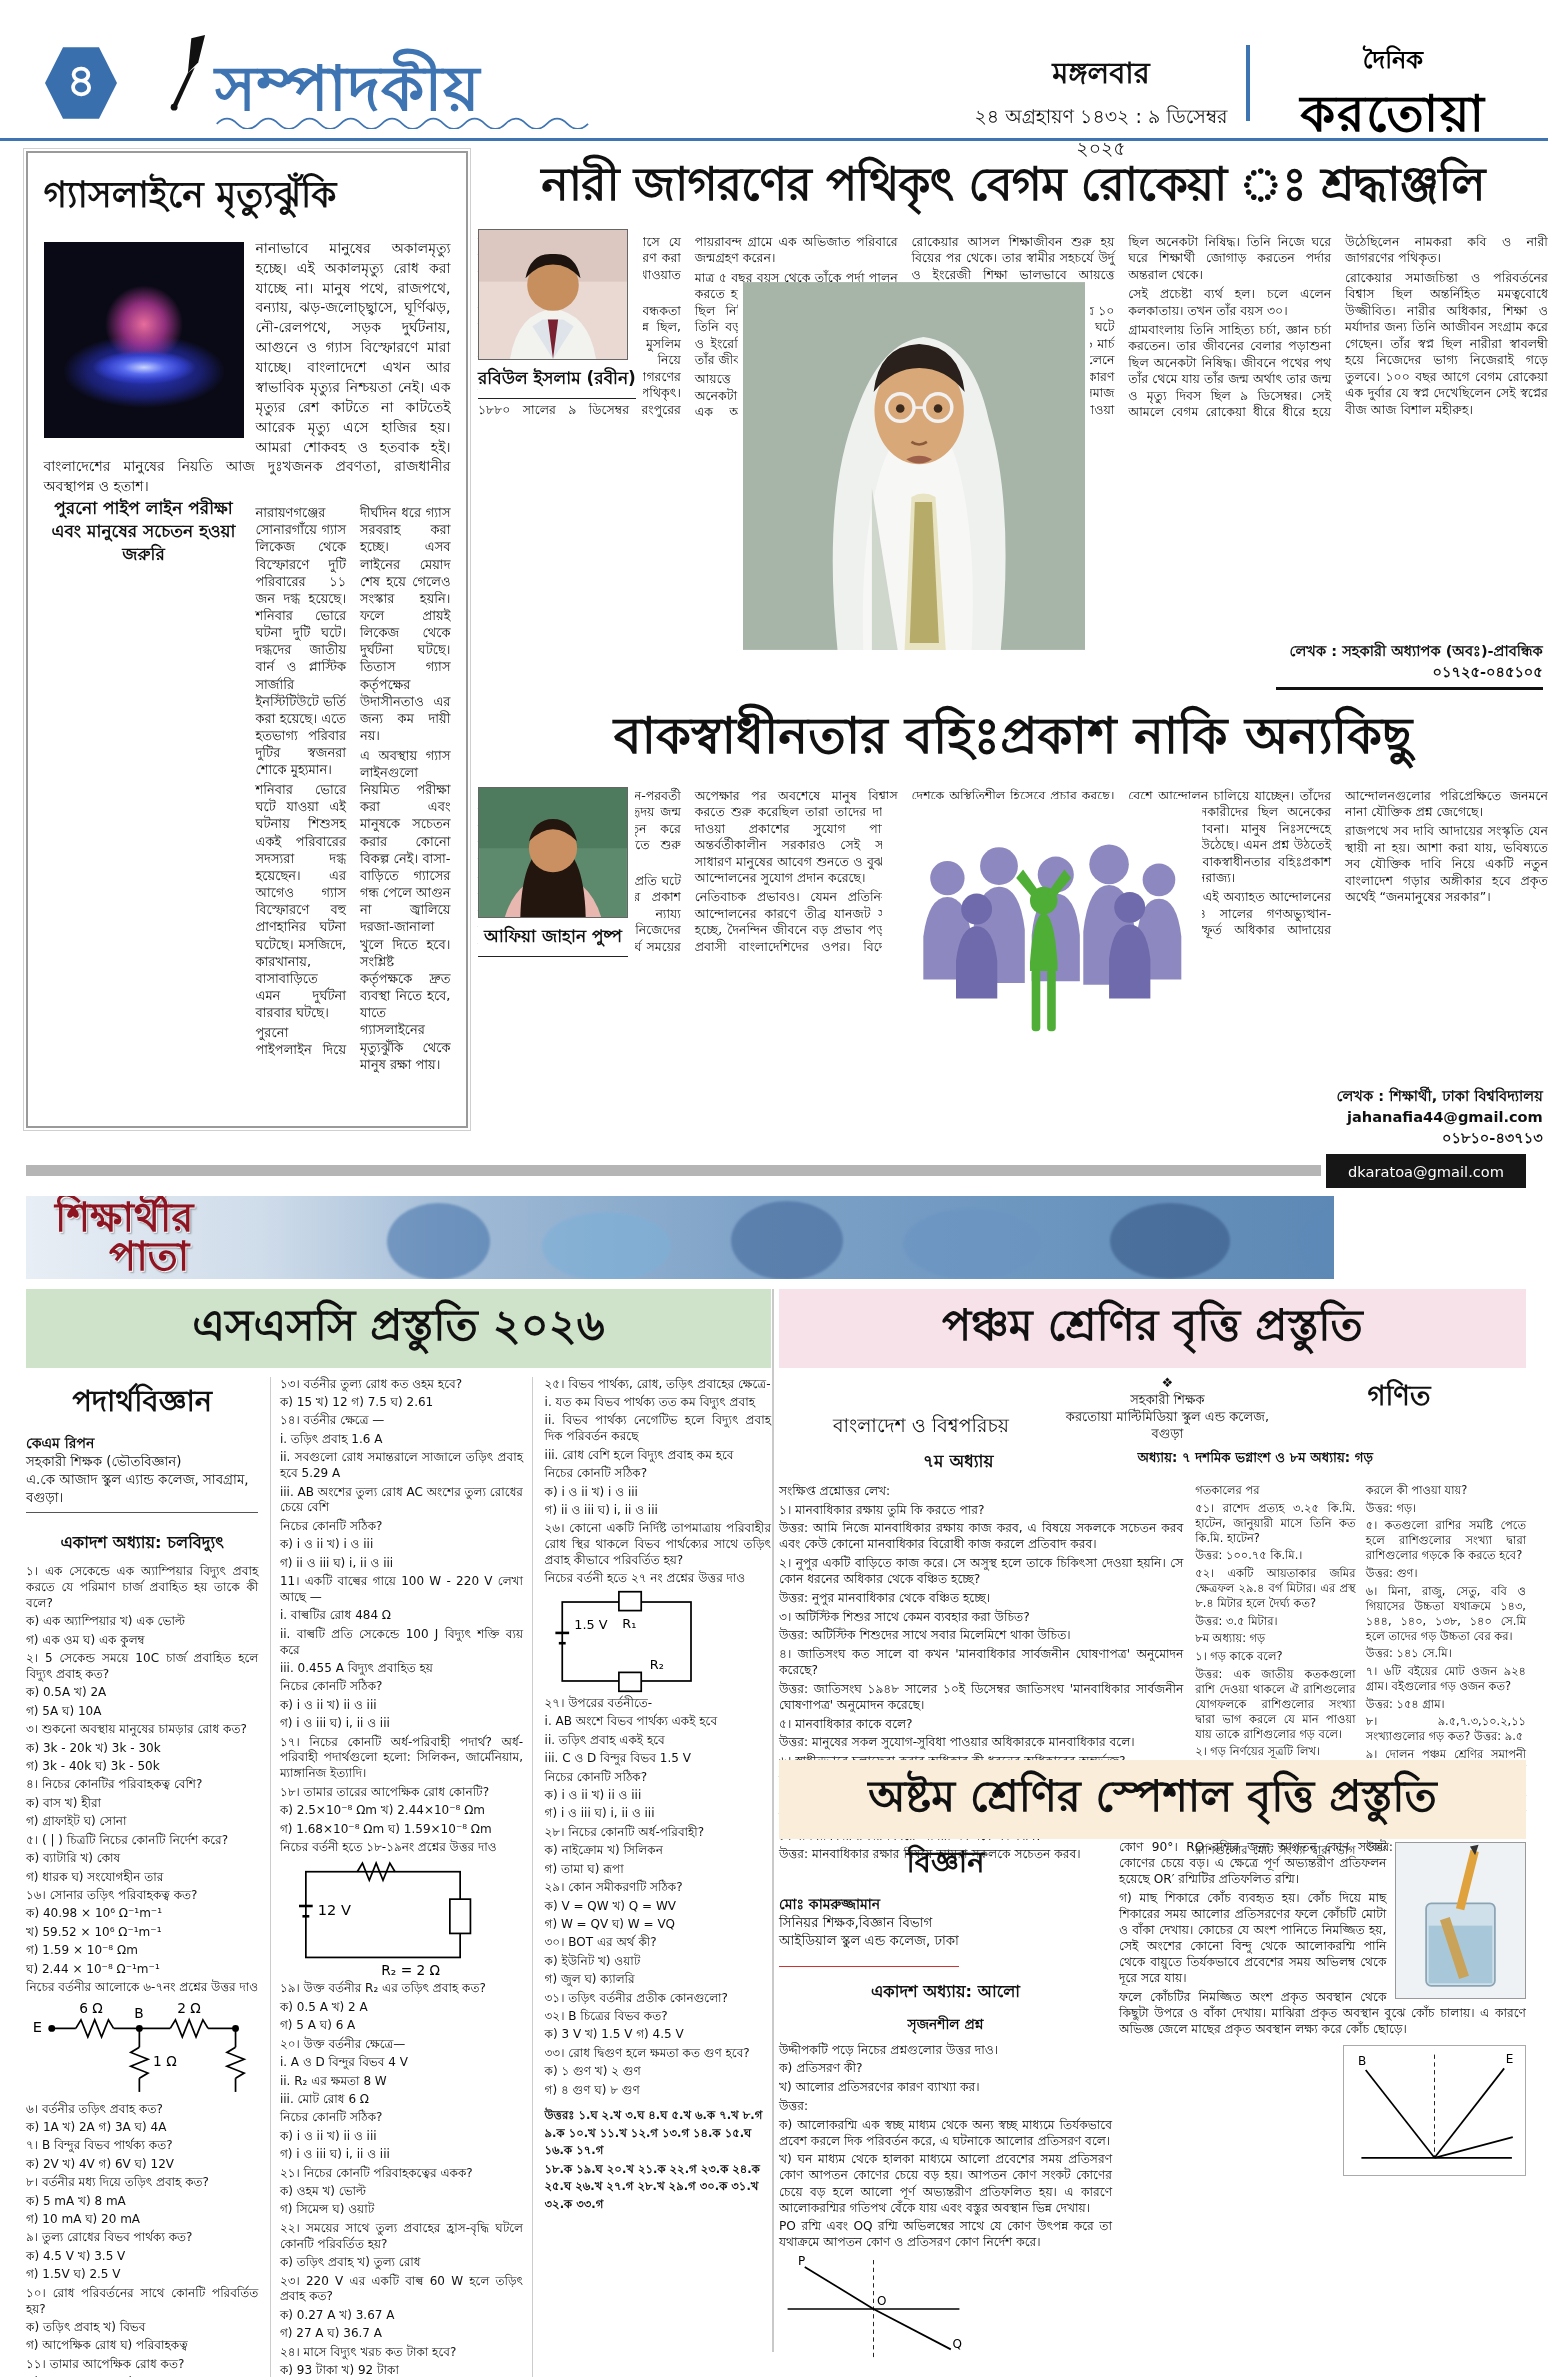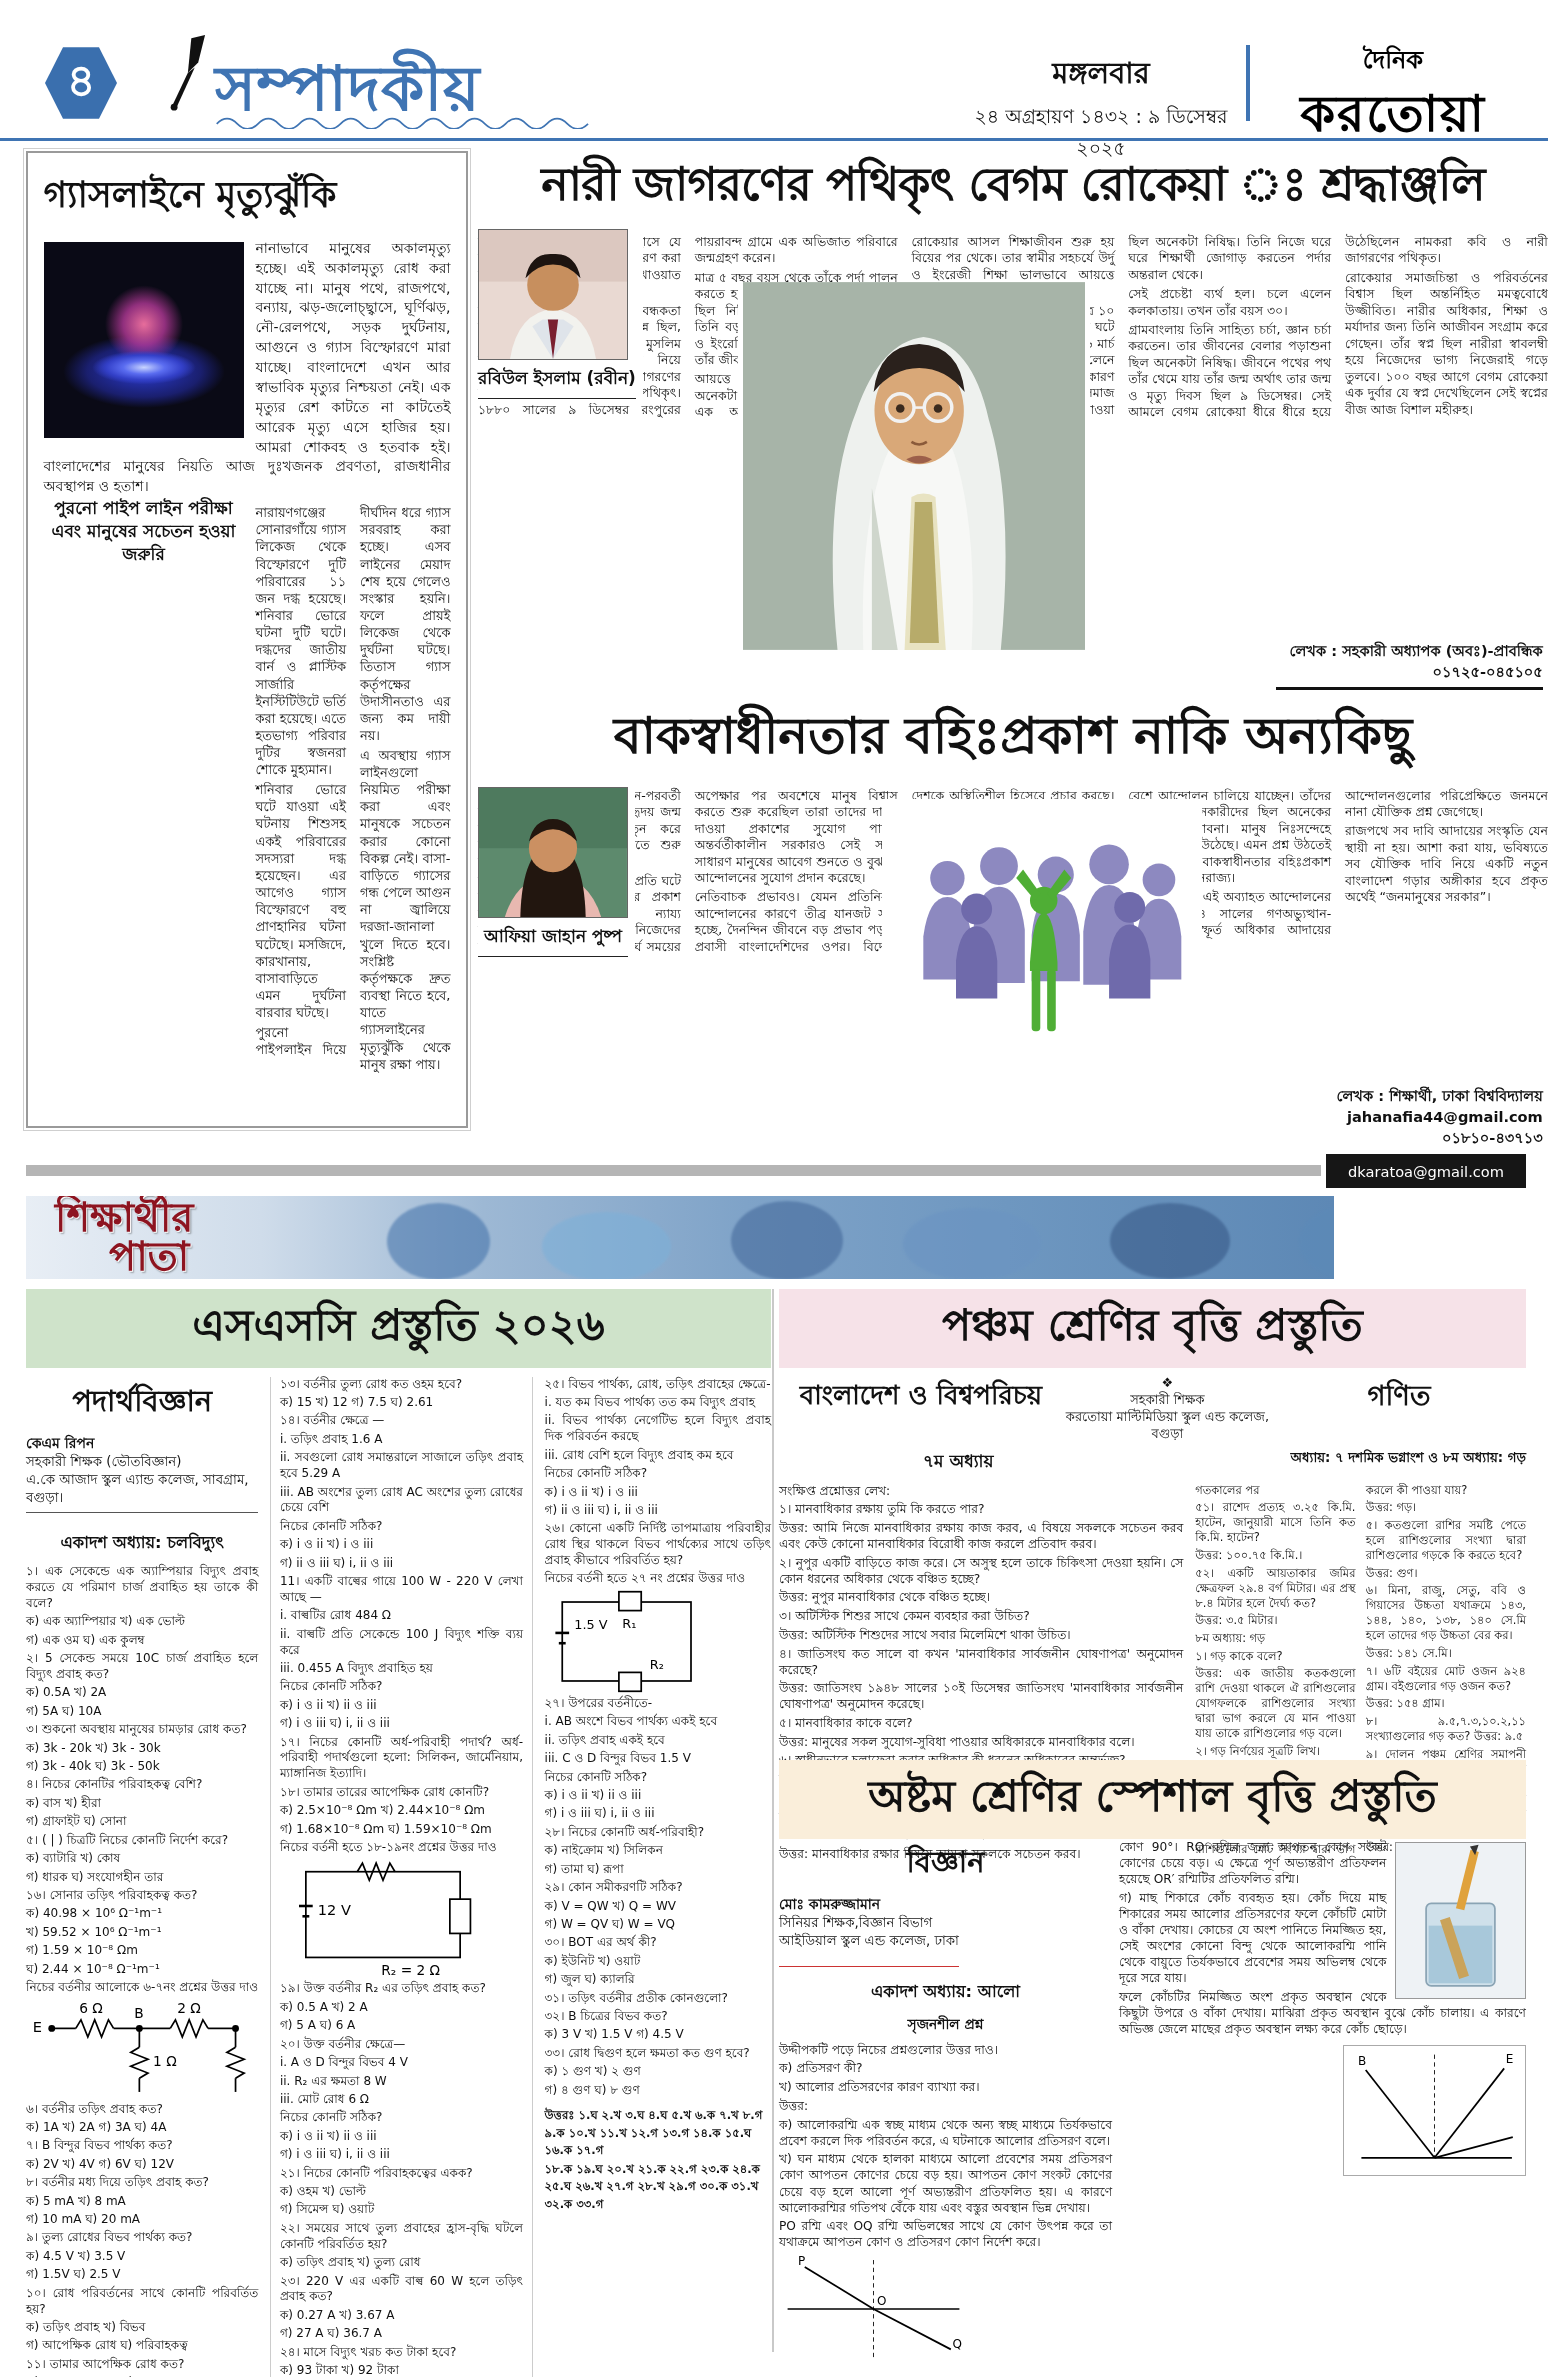--- a/index.html
+++ b/index.html
@@ -67,26 +67,26 @@
   .qcol .subj{font-size:29px;font-weight:bold;text-align:center;margin:1.7px 0 6.9px;}
   .tline{font-size:13.3px;line-height:1.35;}
   .tline b{font-size:14px;}
   .chap{font-weight:bold;text-align:center;font-size:16.3px;margin:10.3px 0 6.9px;border-top:1.7px solid #444;padding-top:6.9px;}
   .chap2{font-weight:bold;text-align:center;font-size:16.3px;margin:5.2px 0 6.9px;}
   svg text{font-family:"DejaVu Sans",sans-serif;}
   .ansk{font-weight:bold;margin-top:8.6px;font-size:11.6px;line-height:1.5;}
   #fifth{left:779px;top:1289px;width:747px;height:464px;}
   #fifth .band{background:#f6e2e8;}
   .fifth-sub{display:flex;align-items:flex-start;margin-top:6.9px;}
-  .fifth-sub .s1{width:38%;font-size:26px;font-weight:bold;text-align:center;}
+  .fifth-sub .s1{width:38%;font-size:19px;font-weight:normal;text-align:center;margin-top:36px;}
   .fifth-sub .mid{width:28%;text-align:center;font-size:13px;line-height:1.3;}
   .fifth-sub .s2{width:34%;font-size:27.5px;font-weight:bold;text-align:center;}
   .fifth-chaps{display:flex;margin-top:5.2px;}
   .fifth-chaps .c1{width:48%;text-align:center;font-weight:bold;font-size:17px;}
-  .fifth-chaps .c2{width:52%;text-align:right;font-weight:bold;font-size:13.3px;}
+  .fifth-chaps .c2{width:52%;text-align:left;font-weight:bold;font-size:13.3px;}
   .fifth-body{display:flex;gap:12px;margin-top:6.9px;}
   .fifth-body .bd1{width:55%;font-size:12.2px;}
   .fifth-body .bd2{width:45%;column-count:2;column-gap:10.3px;font-size:11.4px;}
   #eighth{left:779px;top:1760px;width:747px;height:592px;}
   #eighth .band{background:#faeeda;}
   .e-body{display:flex;gap:7px;margin-top:0;}
   .e-left{width:45%;font-size:12.2px;}
   .e-right{width:55%;font-size:12.2px;}
   .e-left .subj{font-size:29px;font-weight:bold;text-align:center;margin-bottom:6.9px;}
   .uline{border-bottom:1.7px solid #c33;display:inline-block;padding-bottom:16px;}

